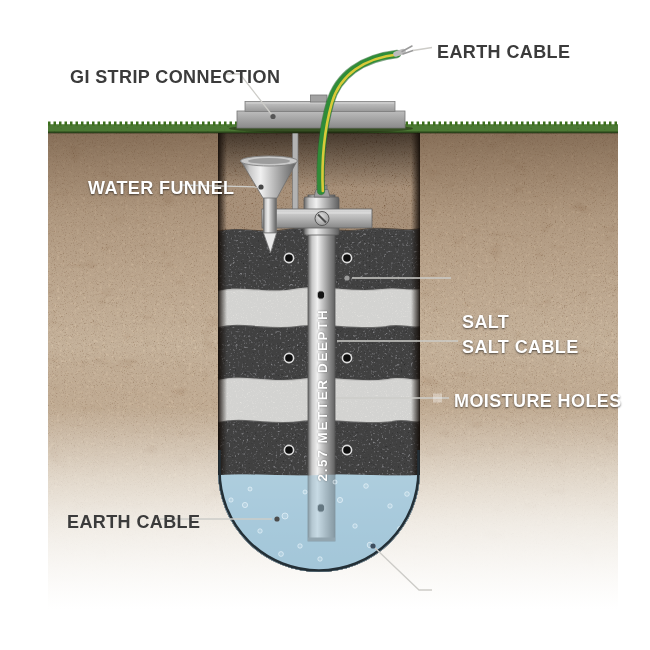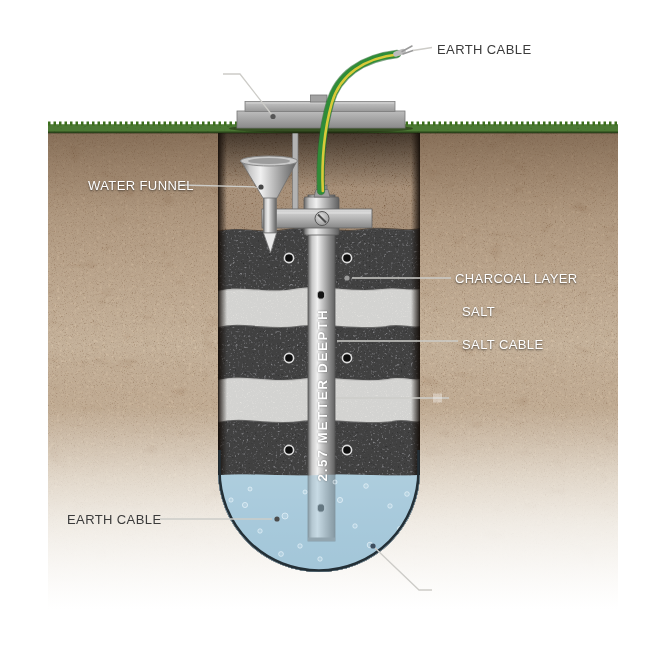--- a/index.html
+++ b/index.html
@@ -1,19 +1,19 @@
 <!DOCTYPE html>
 <html><head>
 <meta charset="utf-8">
 <style>
   html,body{margin:0;padding:0;background:#ffffff;}
   .stage{position:relative;width:650px;height:650px;background:#ffffff;overflow:hidden;
          font-family:"Liberation Sans",sans-serif;}
   .stage svg{position:absolute;left:0;top:0;}
-  .lbl{position:absolute;font-weight:400;font-size:13px;letter-spacing:.4px;white-space:nowrap;z-index:3;}
+  .lbl{position:absolute;font-weight:700;font-size:18px;letter-spacing:.4px;white-space:nowrap;z-index:3;}
   .lbl.dark{color:#3b3b3b;}
   .lbl.light{color:#ffffff;text-shadow:0 1px 2px rgba(0,0,0,.6);}
   .pipe-depth{position:absolute;left:241px;top:387px;width:161px;height:16px;z-index:3;
       display:flex;align-items:center;justify-content:center;
       transform:rotate(-90deg);color:#ffffff;font-weight:700;font-size:13.5px;
       letter-spacing:1.6px;text-shadow:0 0 2px rgba(0,0,0,.45);white-space:nowrap;}
 </style>
 </head>
 <body>
 
@@ -268,19 +268,20 @@
     <rect x="433" y="393.5" width="9" height="9" fill="rgba(255,255,255,0.35)"></rect>
     <circle cx="273" cy="116.5" r="2.6" fill="#555555"></circle>
     <circle cx="261" cy="187" r="2.6" fill="#474747"></circle>
     <circle cx="347" cy="278" r="2.6" fill="#9b9b9b"></circle>
     <circle cx="277" cy="519" r="2.6" fill="#4c4c4c"></circle>
     <circle cx="373" cy="546" r="2.6" fill="#3f4e5e"></circle>
   </g>
 </svg>
 
   <div class="lbl dark" style="left:437px;top:42px">EARTH CABLE</div>
+  <div class="lbl dark" style="left:70px;top:67px">GI STRIP CONNECTION</div>
   <div class="lbl light" style="left:88px;top:178px">WATER FUNNEL</div>
-  <div class="lbl light" style="left:455px;top:271px">CHARCOAL LAYER</div>
-  <div class="lbl light" style="left:462px;top:304px">SALT</div>
+  <div class="lbl light" style="left:462px;top:312px">SALT</div>
   <div class="lbl light" style="left:462px;top:337px">SALT CABLE</div>
+  <div class="lbl light" style="left:454px;top:391px">MOISTURE HOLES</div>
   <div class="lbl dark" style="left:67px;top:512px">EARTH CABLE</div>
   <div class="pipe-depth">2.57 METTER DEEPTH</div>
 </div>
 
 </body></html>

